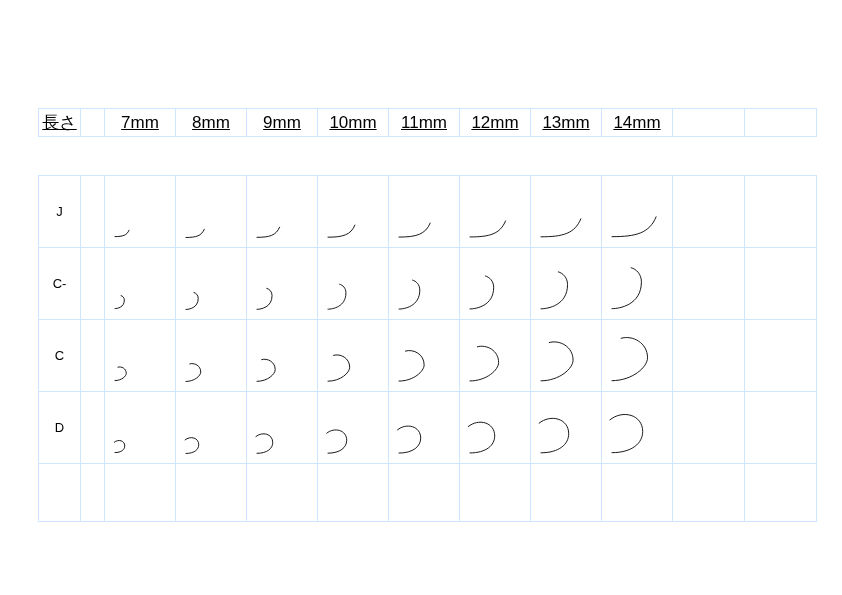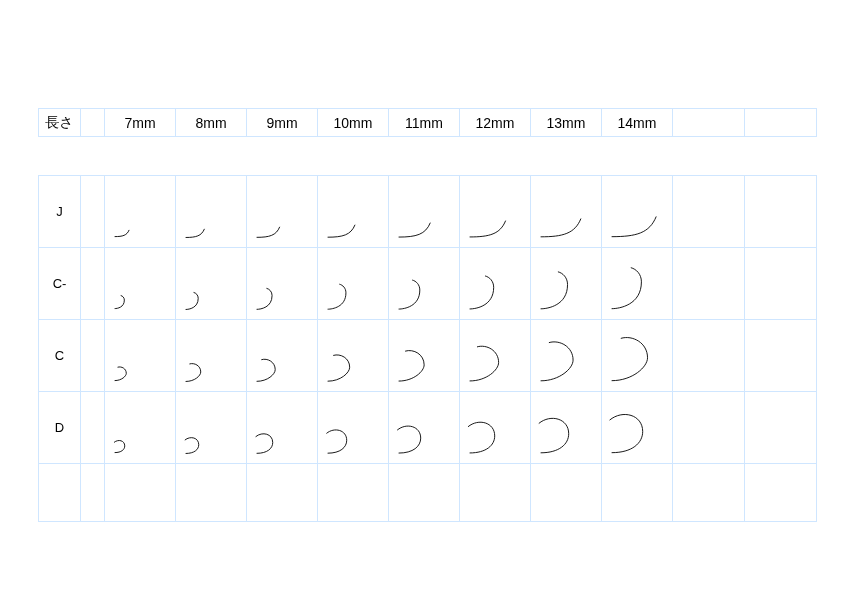--- a/index.html
+++ b/index.html
@@ -26,21 +26,22 @@
     box-sizing: border-box;
     overflow: hidden;
     text-align: center;
     vertical-align: middle;
     padding: 0;
   }
   .row-label {
     font-size: 13px;
   }
   .hdr {
-    font-size: 14px;
+    font-size: 17px;
+    text-decoration: underline;
   }
   
   .c0 { width: 42px; }
   .c1 { width: 24px; }
   .cd { width: 71px; }   
   .ce { width: 72px; }   
   .ce2{ width: 72px; }
   
   .hdr-row td { height: 28px; }
   

